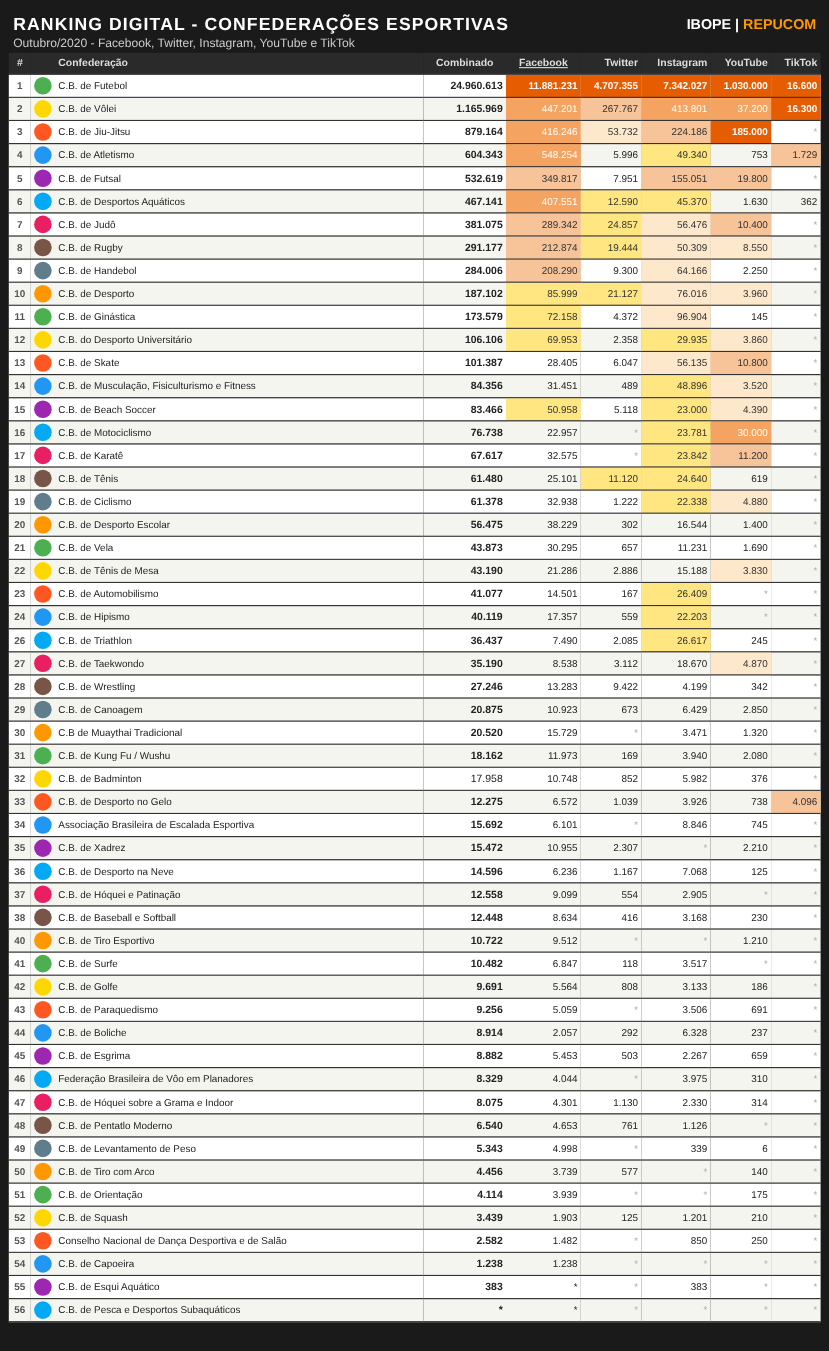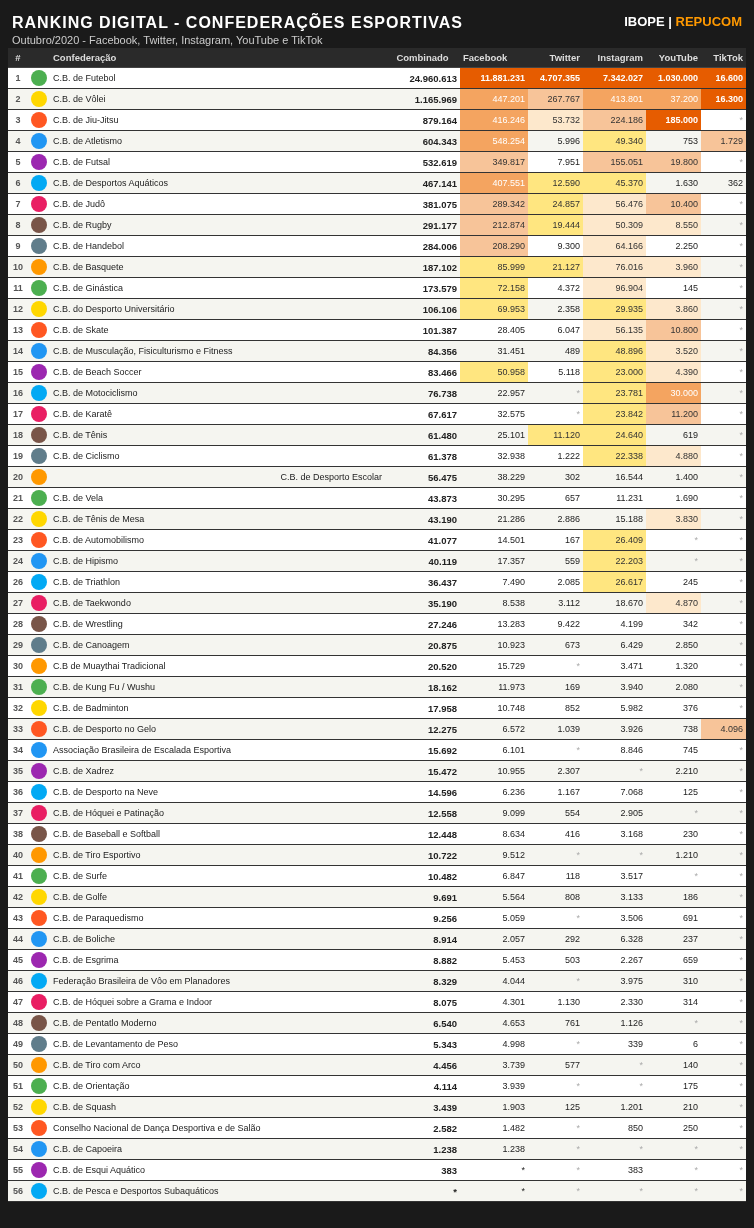--- a/index.html
+++ b/index.html
@@ -51,21 +51,21 @@
       color: #ddd;
       font-weight: bold;
       padding: 4px 3px;
       text-align: right;
       border-bottom: 1px solid #444;
     }
     thead th:nth-child(1) { text-align: center; width: 20px; }
     thead th:nth-child(2) { text-align: left; width: 22px; }
     thead th:nth-child(3) { text-align: left; }
     thead th:nth-child(4) { text-align: center; width: 75px; }
-    thead th:nth-child(5) { text-align: left; width: 68px; }
+    thead th:nth-child(5) { text-align: center; width: 68px; text-decoration: underline; }
     thead th:nth-child(6) { text-align: right; width: 55px; }
     thead th:nth-child(7) { text-align: right; width: 63px; }
     thead th:nth-child(8) { text-align: right; width: 55px; }
     thead th:nth-child(9) { text-align: right; width: 45px; }
 
     tbody tr { border-bottom: 1px solid #333; }
     tbody tr:nth-child(even) { background: #f5f5f0; }
     tbody tr:nth-child(odd) { background: #ffffff; }
 
     tbody td {
@@ -218,21 +218,21 @@
           <td style="font-weight: bold;">284.006</td>
           <td class="orange-light">208.290</td>
           <td>9.300</td>
           <td class="orange-pale">64.166</td>
           <td>2.250</td>
           <td class="star-cell" style="color: rgb(170, 170, 170);">*</td>
         </tr>
         <tr>
           <td>10</td>
           <td><span class="logo-placeholder" style="background:#ff9800;width:16px;height:16px;border-radius:50%;display:inline-block;"></span></td>
-          <td style="font-weight: 500;">C.B. de Basquete</td>
+          <td style="font-weight: 500;">C.B. de Desporto</td>
           <td style="font-weight: bold;">187.102</td>
           <td class="yellow-cell">85.999</td>
           <td class="yellow-cell">21.127</td>
           <td class="orange-pale">76.016</td>
           <td class="orange-pale">3.960</td>
           <td class="star-cell" style="color: rgb(170, 170, 170);">*</td>
         </tr>
         <tr>
           <td>11</td>
           <td><span class="logo-placeholder" style="background:#4caf50;width:16px;height:16px;border-radius:50%;display:inline-block;"></span></td>
@@ -328,21 +328,21 @@
           <td style="font-weight: bold;">61.378</td>
           <td>32.938</td>
           <td>1.222</td>
           <td class="yellow-cell">22.338</td>
           <td class="orange-pale">4.880</td>
           <td class="star-cell" style="color: rgb(170, 170, 170);">*</td>
         </tr>
         <tr>
           <td>20</td>
           <td><span class="logo-placeholder" style="background:#ff9800;width:16px;height:16px;border-radius:50%;display:inline-block;"></span></td>
-          <td style="font-weight: 500; text-align: right;">C.B. de Desporto Escolar</td>
+          <td style="font-weight: 500;">C.B. de Desporto Escolar</td>
           <td style="font-weight: bold;">56.475</td>
           <td>38.229</td>
           <td>302</td>
           <td>16.544</td>
           <td>1.400</td>
           <td class="star-cell" style="color: rgb(170, 170, 170);">*</td>
         </tr>
         <tr>
           <td>21</td>
           <td><span class="logo-placeholder" style="background:#4caf50;width:16px;height:16px;border-radius:50%;display:inline-block;"></span></td>
@@ -450,21 +450,21 @@
           <td>11.973</td>
           <td>169</td>
           <td>3.940</td>
           <td>2.080</td>
           <td class="star-cell" style="color: rgb(170, 170, 170);">*</td>
         </tr>
         <tr>
           <td>32</td>
           <td><span class="logo-placeholder" style="background:#ffd700;width:16px;height:16px;border-radius:50%;display:inline-block;"></span></td>
           <td style="font-weight: 500;">C.B. de Badminton</td>
-          <td style="font-weight: bold;">17.958</td>
+          <td style="font-weight: normal;">17.958</td>
           <td>10.748</td>
           <td>852</td>
           <td>5.982</td>
           <td>376</td>
           <td class="star-cell" style="color: rgb(170, 170, 170);">*</td>
         </tr>
         <tr>
           <td>33</td>
           <td><span class="logo-placeholder" style="background:#ff5722;width:16px;height:16px;border-radius:50%;display:inline-block;"></span></td>
           <td style="font-weight: 500;">C.B. de Desporto no Gelo</td>

